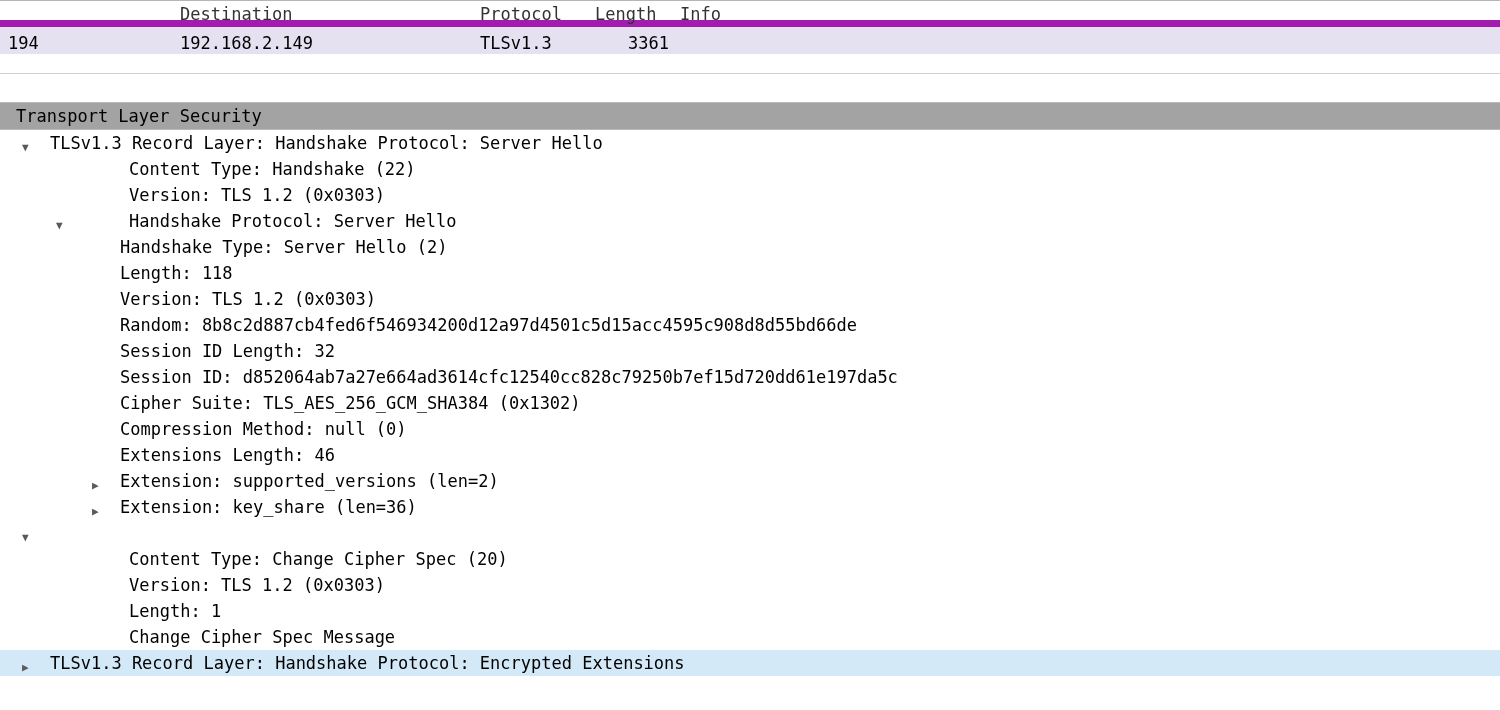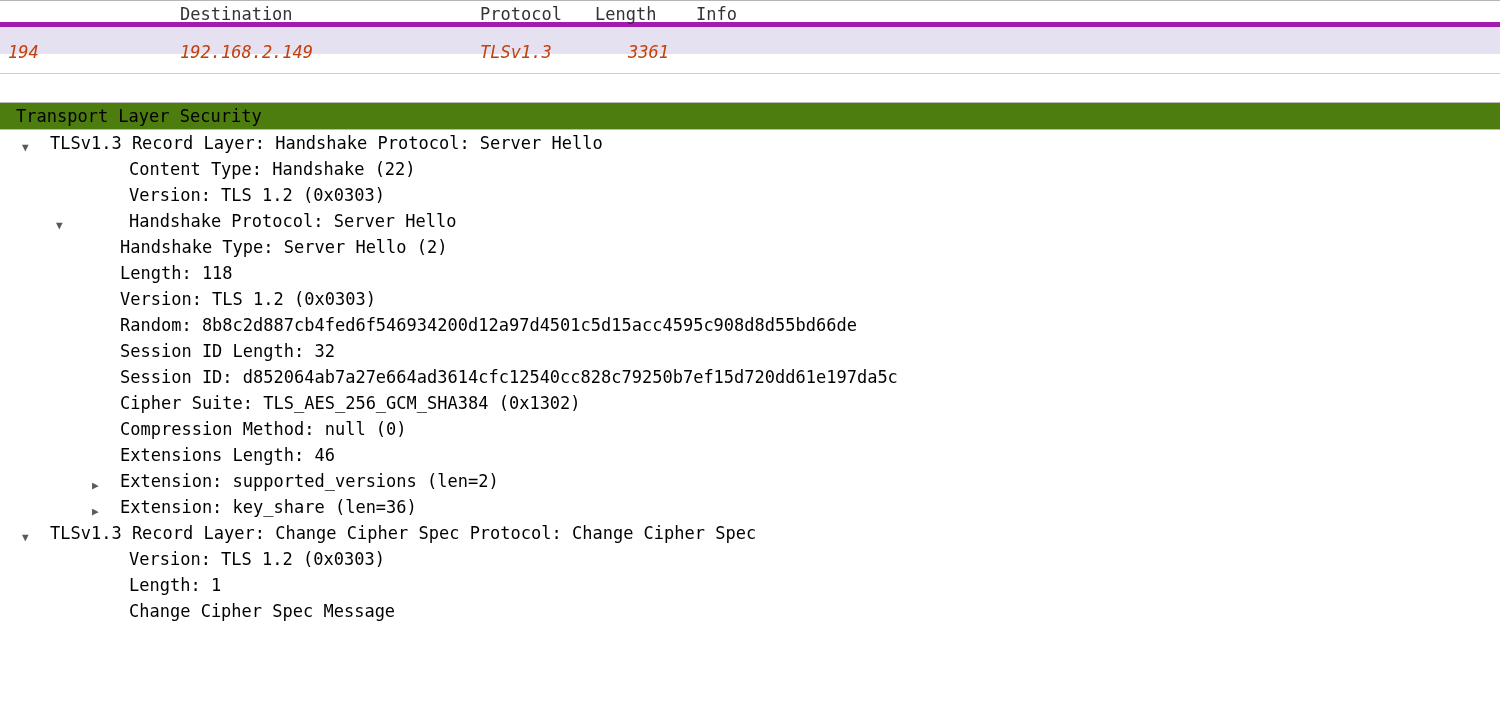--- a/index.html
+++ b/index.html
@@ -10,66 +10,65 @@
       color: #000;
       width: 1500px;
       height: 710px;
       overflow: hidden;
     }
 
     .packet-list { width: 100%; }
     .packet-header-row {
       background: #ffffff;
       border-top: 1px solid #b5b5b5;
-      border-bottom: 5px solid #a21caf;
+      border-bottom: 7px solid #a21caf;
       height: 27px;
       line-height: 26px;
       position: relative;
     }
     .packet-header-row .col {
       position: absolute;
       top: 0;
       color: #333;
     }
     .packet-row {
       background: #e6e1f0;
       height: 27px;
       line-height: 26px;
       position: relative;
     }
     .packet-row .col {
       position: absolute;
-      top: 12px;
-      color: #c2410c;
-      font-style: italic;
+      top: 3px;
+      color: #000000;
     }
 
     .col-no    { left: 8px; }
     .col-dest  { left: 180px; }
     .col-proto { left: 480px; }
     .col-len   { left: 595px; }
     .col-len-val { left: 628px; text-align: right; }
-    .col-info  { left: 680px; margin-left: 16px; }
+    .col-info  { left: 680px; }
 
     .hbar {
       height: 20px;
       background: #fff;
       overflow-x: scroll;
       border-bottom: 1px solid #cfcfcf;
     }
     .hbar-inner { width: 2200px; height: 1px; }
 
     .details {
       margin-top: 28px;
       font-family: "Lucida Console", Monaco, monospace;
       line-height: 26px;
     }
 
     .proto-title {
-      background: #4d7c0f;
+      background: #a3a3a3;
       border-top: 1px solid #b9b9b9;
       border-bottom: 1px solid #b9b9b9;
       padding-left: 16px;
       height: 28px;
       line-height: 27px;
     }
 
     .tree-row {
       position: relative;
       height: 26px;
@@ -175,25 +174,31 @@
     <span class="expander collapsed"></span>
     <span class="tree-label">Extension: supported_versions (len=2)</span>
   </div>
   <div class="tree-row indent-2-tree">
     <span class="expander collapsed"></span>
     <span class="tree-label">Extension: key_share (len=36)</span>
   </div>
 
   <div class="tree-row indent-0-tree">
     <span class="expander expanded"></span>
-    <span class="tree-label">TLSv1.3 Record Layer: Change Cipher Spec Protocol: Change Cipher Spec</span>
+  </div>
+  <div class="tree-row indent-1-tree">
+    <span class="tree-label">Content Type: Change Cipher Spec (20)</span>
   </div>
   <div class="tree-row indent-1-tree">
     <span class="tree-label">Version: TLS 1.2 (0x0303)</span>
   </div>
   <div class="tree-row indent-1-tree">
     <span class="tree-label">Length: 1</span>
   </div>
   <div class="tree-row indent-1-tree">
     <span class="tree-label">Change Cipher Spec Message</span>
   </div>
 
+  <div class="tree-row indent-0-tree selected-row">
+    <span class="expander collapsed"></span>
+    <span class="tree-label">TLSv1.3 Record Layer: Handshake Protocol: Encrypted Extensions</span>
+  </div>
 </div>
 
 </body></html>

